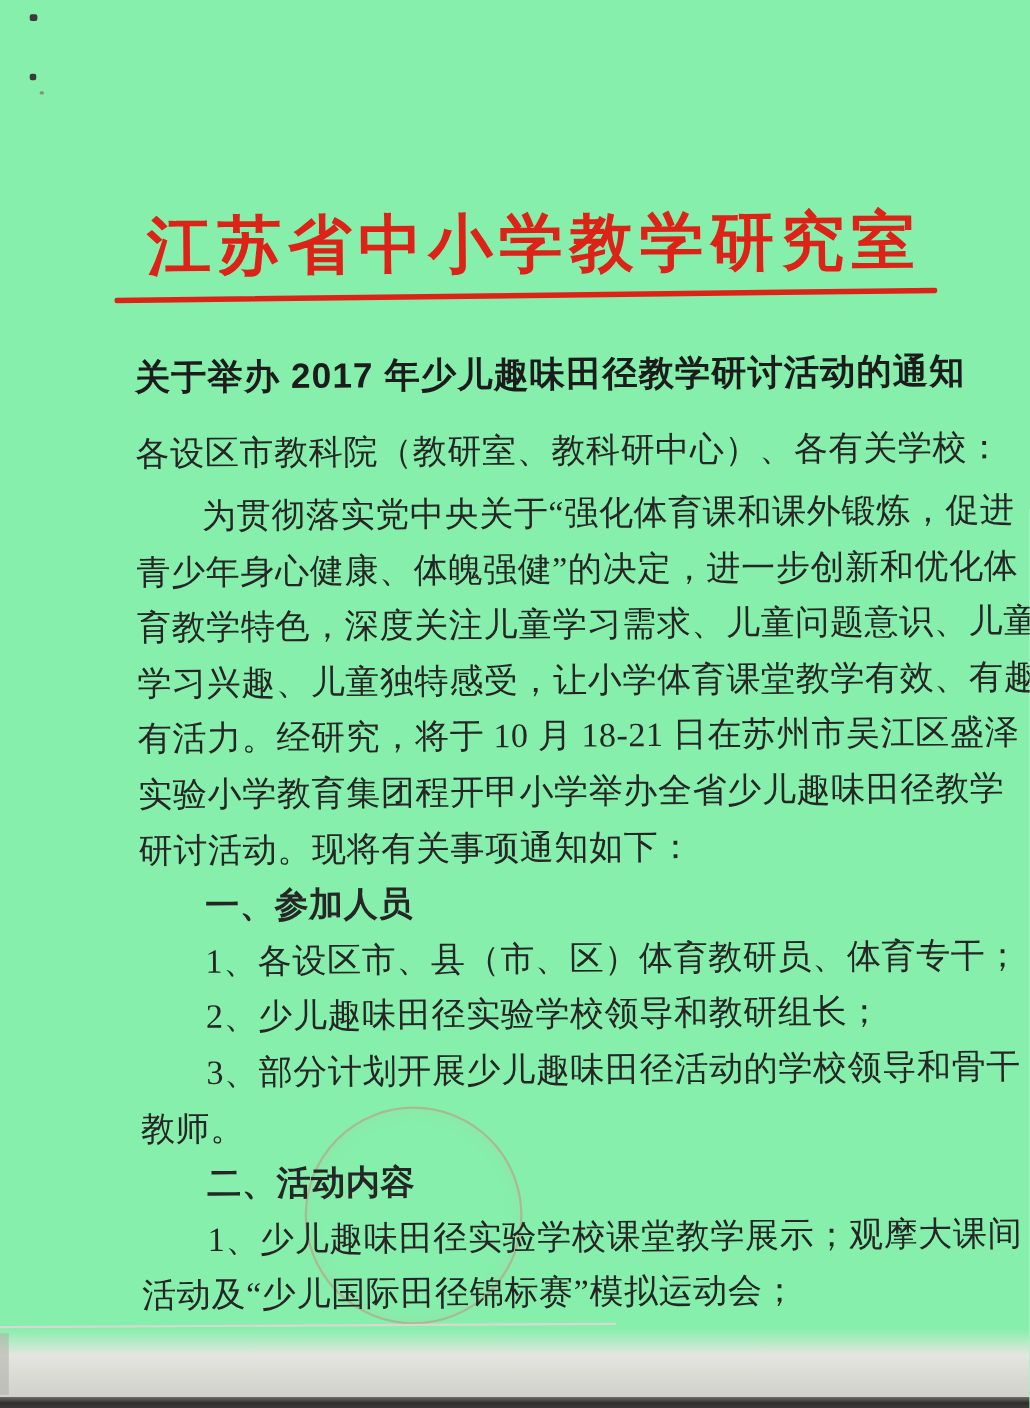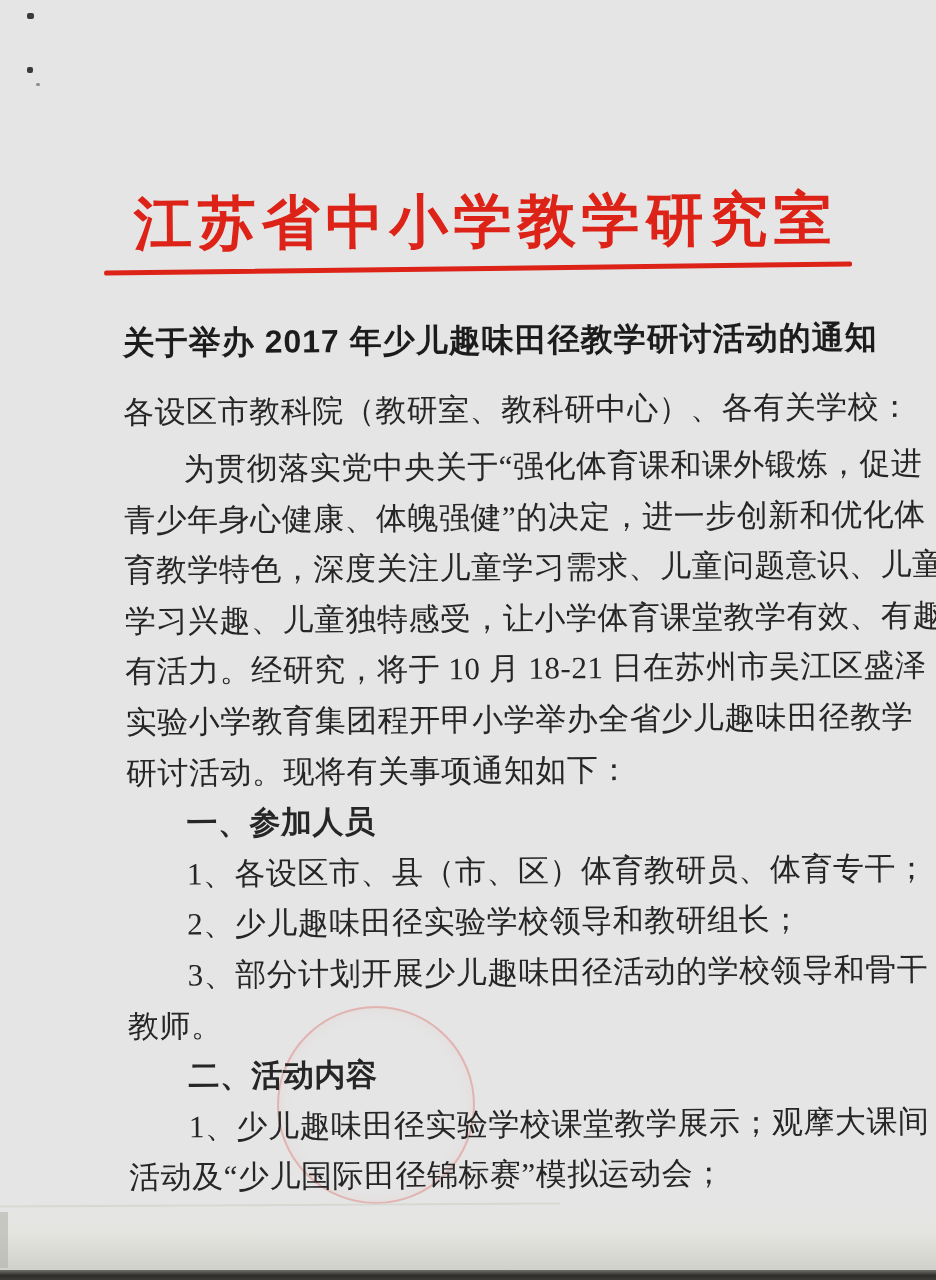--- a/index.html
+++ b/index.html
@@ -1,20 +1,20 @@
 <!DOCTYPE html>
 <html><head>
 <meta charset="utf-8">
 <style>
   html, body { margin: 0; padding: 0; }
   .page {
     position: relative;
     width: 936px;
     height: 1280px;
-    background: #e5e5e5;
+    background: #86efac;
     overflow: hidden;
     font-family: "Liberation Serif", serif;
     color: #262626;
   }
 
   
   .content {
     position: absolute;
     left: 125px;
     top: 0;

